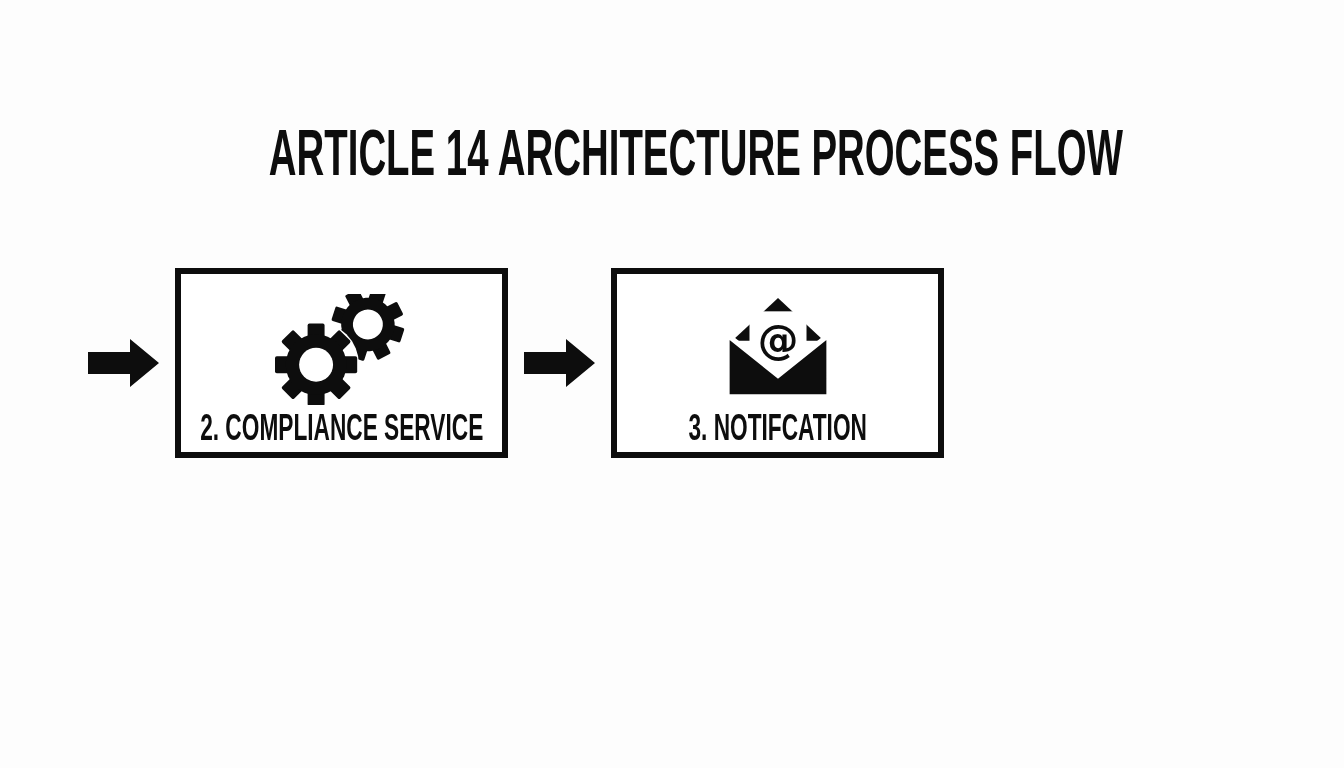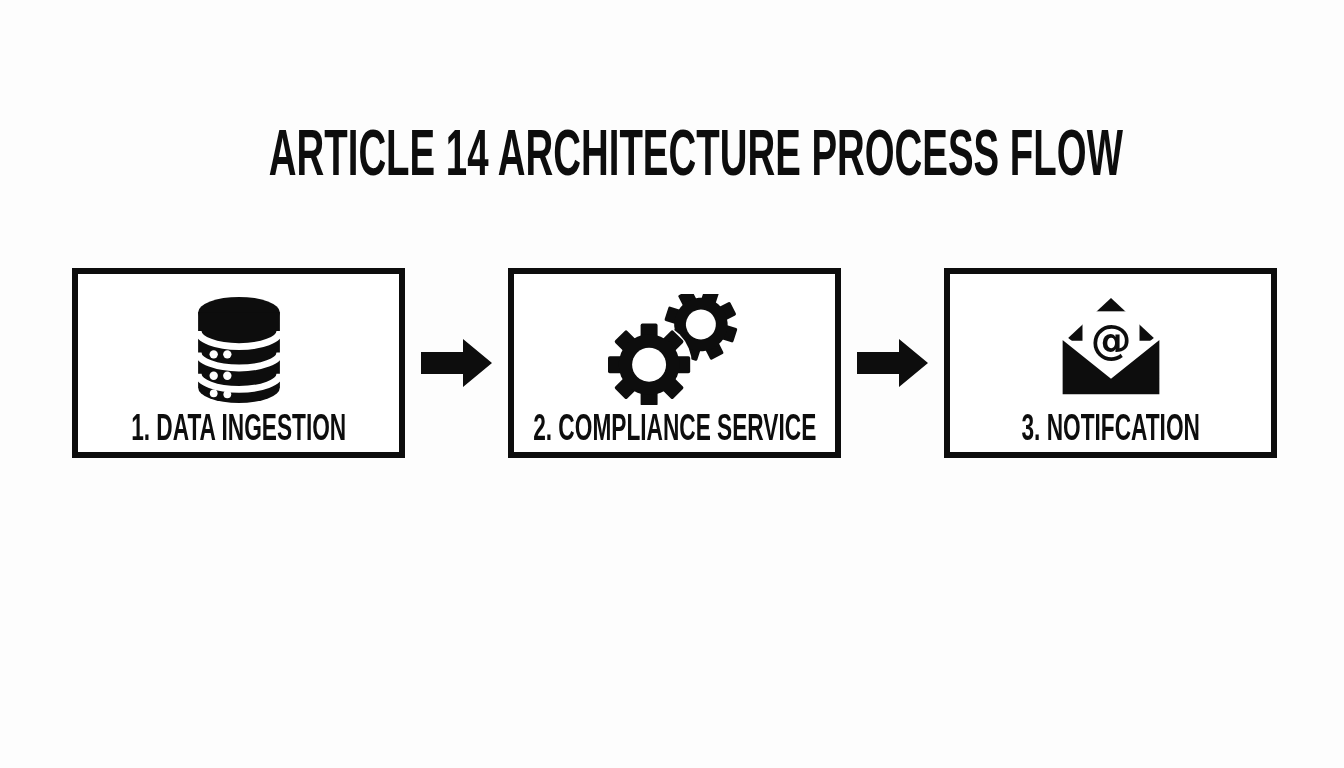--- a/index.html
+++ b/index.html
@@ -65,38 +65,20 @@
   }
   svg { display: block; }
 </style>
 </head>
 <body>
 
 <div class="diagram-title">ARTICLE 14 ARCHITECTURE PROCESS FLOW</div>
 
 <div class="flow-row">
 
-  <div class="step-box">
-    <div class="step-icon">
-      <svg width="90" height="111" viewBox="0 0 92 114" aria-hidden="true">
-        <ellipse cx="46" cy="19" rx="42" ry="16" fill="currentColor"></ellipse>
-        <path d="M4 19 L4 96 A42 16 0 0 0 88 96 L88 19 Z" fill="currentColor"></path>
-        <path d="M4 38 a42 16 0 0 0 84 0" stroke="#ffffff" stroke-width="7" fill="none"></path>
-        <path d="M4 60 a42 16 0 0 0 84 0" stroke="#ffffff" stroke-width="7" fill="none"></path>
-        <path d="M4 82 a42 16 0 0 0 84 0" stroke="#ffffff" stroke-width="7" fill="none"></path>
-        <circle cx="20" cy="62" r="4.3" fill="#ffffff"></circle>
-        <circle cx="34" cy="62" r="4.3" fill="#ffffff"></circle>
-        <circle cx="20" cy="84" r="4.3" fill="#ffffff"></circle>
-        <circle cx="34" cy="84" r="4.3" fill="#ffffff"></circle>
-        <circle cx="20" cy="102" r="4" fill="#ffffff"></circle>
-        <circle cx="34" cy="103" r="4" fill="#ffffff"></circle>
-      </svg>
-    </div>
-    <div class="step-label">1. DATA INGESTION</div>
-  </div>
 
   <div class="arrow-cell">
     <svg width="72" height="50" viewBox="0 0 72 50" aria-hidden="true">
       <polygon points="0,14 42,14 42,1 71,25 42,49 42,36 0,36" fill="currentColor"></polygon>
     </svg>
   </div>
 
   <div class="step-box">
     <div class="step-icon">
       <svg width="134" height="111" viewBox="0 0 150 124" aria-hidden="true">

